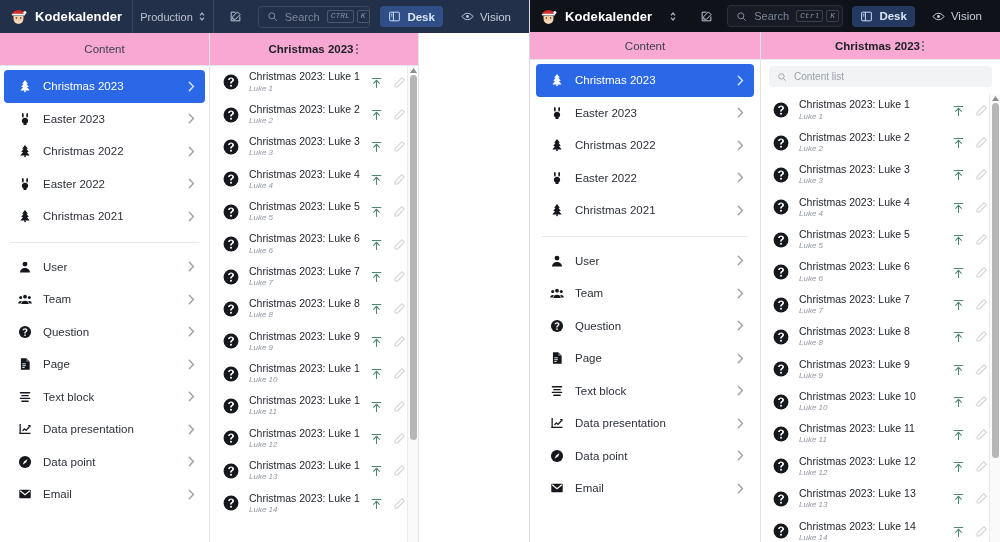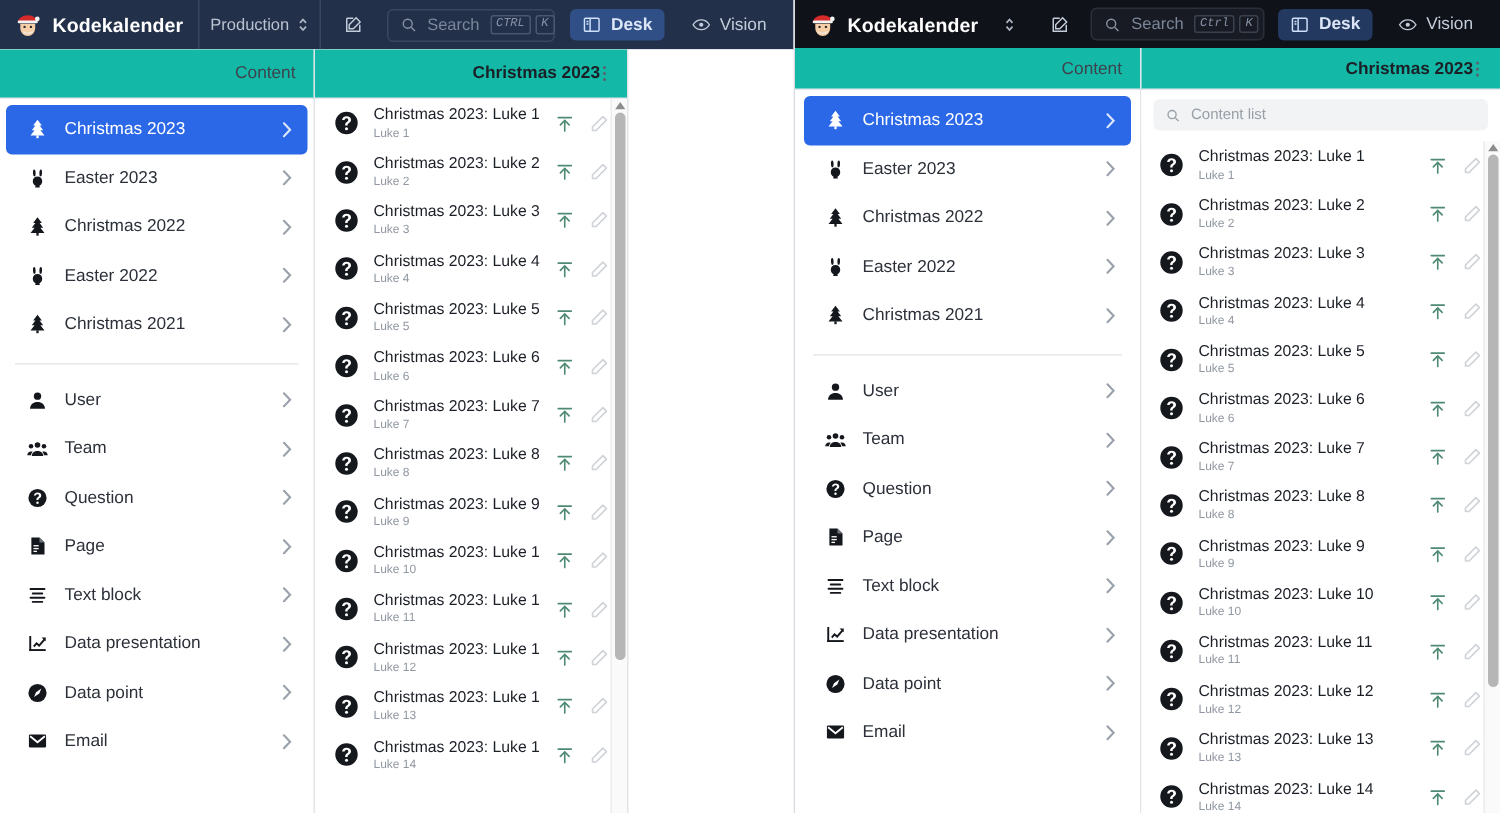--- a/index.html
+++ b/index.html
@@ -75,22 +75,22 @@
   .col-nav  { border-right: 1px solid #e2e4e8; }
   .col-list { position: relative; }
 
   .panel-left .col-nav  { width: 210px; }
   .panel-left .col-list { width: 209px; border-right:1px solid #e2e4e8; }
   .panel-left .col-pad  { flex:1 1 auto; background:#fff; }
   .panel-right .col-nav  { width: 231px; }
   .panel-right .col-list { width: 239px; }
 
   .col-head {
-    flex: 0 0 auto; display: flex; align-items: center; justify-content: flex-end;
-    border-bottom: 1px solid #e6e8ec; background: #14b8a6;
+    flex: 0 0 auto; display: flex; align-items: center; justify-content: center;
+    border-bottom: 1px solid #e6e8ec; background: #f9a8d4;
   }
   .panel-left .col-head  { height: 33px; padding: 0 12px; }
   .panel-right .col-head { height: 28px; padding: 0 12px; }
   .col-title { font-size: 11.5px; color: #1b1f26; font-weight: bold; }
   .panel-left .col-nav .col-title,
   .panel-right .col-nav .col-title { font-weight: normal; color: #3d434d; }
   .dots { display: flex; flex-direction: column; gap: 2px; padding: 4px 2px; }
   .dots i { width: 2px; height: 2px; background: #5a616d; border-radius: 50%; display:block; }
 
   
@@ -124,21 +124,21 @@
 
   
   .doc-scroll { flex: 1 1 auto; overflow: hidden; position: relative; }
   .doc-item { display: flex; align-items: center; gap: 10px; padding: 0 12px 0 13px; height: 32.4px; }
   .panel-right .doc-item { height: 32.4px; padding-left: 12px; }
   .q-icon { width: 16px; height: 16px; flex: 0 0 auto; }
   .q-icon svg { width: 16px; height: 16px; display: block; }
   .doc-texts { flex: 1 1 auto; min-width: 0; }
   .doc-title { font-size: 10.5px; color: #1b1f26; line-height: 1.25; white-space: nowrap; overflow: hidden; }
   .panel-right .doc-title { font-size: 10.5px; }
-  .doc-sub { font-size: 8px; color: #9097a1; line-height: 1.3; white-space: nowrap; }
+  .doc-sub { font-size: 8px; color: #9097a1; line-height: 1.3; white-space: nowrap; font-style: italic; }
   .doc-actions { display: flex; align-items: center; gap: 10px; flex: 0 0 auto; }
   .act { width: 13px; height: 13px; display:block; }
   .act svg { width: 13px; height: 13px; display: block; }
 
   
   .sbar { position: absolute; top: 0; right: 0; width: 11px; bottom: 0; background: #fafafa; border-left: 1px solid #ececec; }
   .sbar .arrow { position:absolute; top:2px; left:0; right:0; display:flex; justify-content:center; }
   .sbar .arrow svg { width:7px; height:5px; display:block; }
   .sbar .thumb { position: absolute; left: 2px; width: 7px; background: #b6b6b6; border-radius: 4px; }
 </style>

